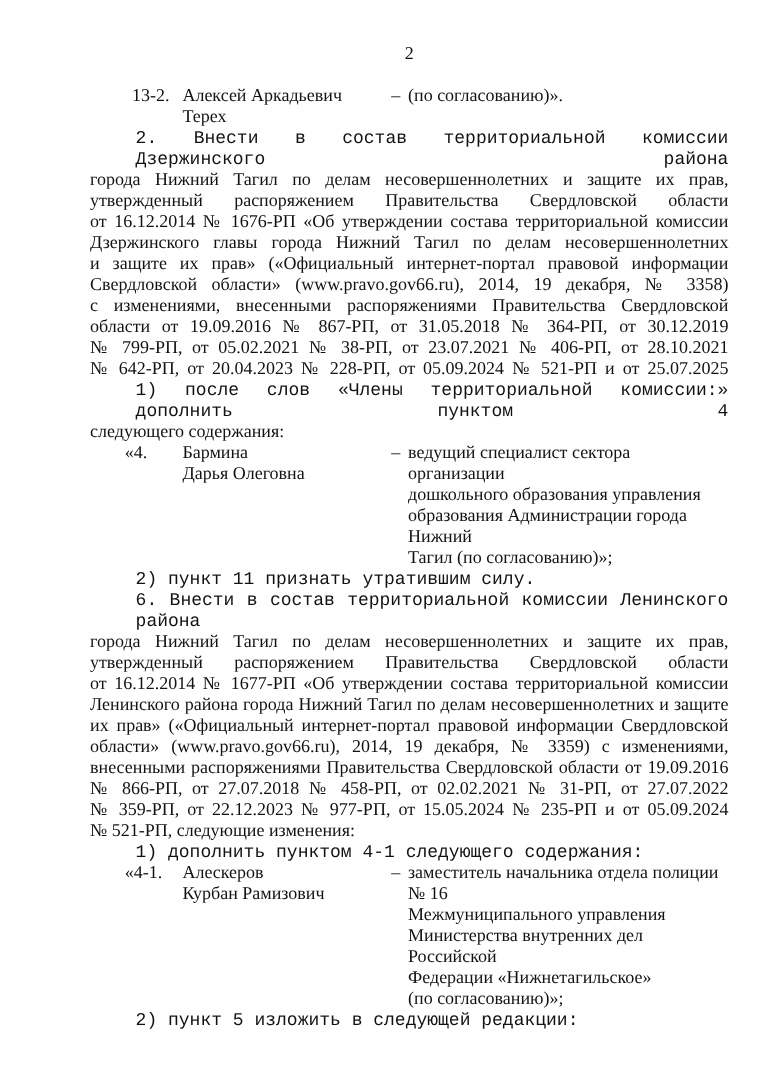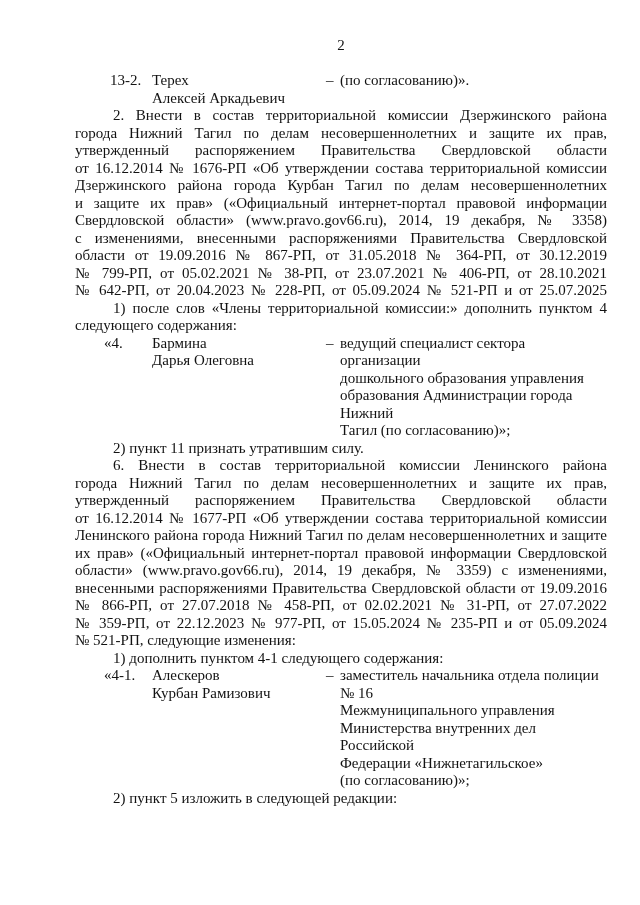--- a/index.html
+++ b/index.html
@@ -15,51 +15,51 @@
     line-height: 17.5px;
     color: #121212;
     overflow: hidden;
   }
   .pgnum { text-align: center; margin-bottom: 17.5px; }
   
   .jl { text-align: justify; text-align-last: justify; white-space: normal; }
   
   .ll { text-align: left; }
   
-  .ind { padding-left: 38px; }
+  .ind { padding-left: 38px; font-family: Liberation Mono, monospace; }
   
   .entry { display: grid; grid-template-columns: 42px 174px 14px 1fr; margin-left: 35px; }
   .entry .num.hang { margin-left: -6px; }
   .entry .cell div { text-align: left; }
 </style>
 </head>
 <body>
 
 <div class="page">
 
   <div class="pgnum">2</div>
 
   <div class="entry">
     <div class="num">13-2.</div>
     <div class="cell">
+      <div>Алексей Аркадьевич</div>
       <div>Терех</div>
-      <div>Алексей Аркадьевич</div>
     </div>
     <div class="cell">–</div>
     <div class="cell">
       <div>(по согласованию)».</div>
     </div>
   </div>
 
   <div>
     <div class="jl ind">2. Внести в состав территориальной комиссии Дзержинского района</div>
     <div class="jl">города Нижний Тагил по делам несовершеннолетних и защите их прав,</div>
     <div class="jl">утвержденный распоряжением Правительства Свердловской области</div>
     <div class="jl">от 16.12.2014 № 1676-РП «Об утверждении состава территориальной комиссии</div>
-    <div class="jl">Дзержинского района города Курбан Тагил по делам несовершеннолетних</div>
+    <div class="jl">Дзержинского главы города Нижний Тагил по делам несовершеннолетних</div>
     <div class="jl">и защите их прав» («Официальный интернет-портал правовой информации</div>
     <div class="jl">Свердловской области» (www.pravo.gov66.ru), 2014, 19 декабря, № 3358)</div>
     <div class="jl">с изменениями, внесенными распоряжениями Правительства Свердловской</div>
     <div class="jl">области от 19.09.2016 № 867-РП, от 31.05.2018 № 364-РП, от 30.12.2019</div>
     <div class="jl">№ 799-РП, от 05.02.2021 № 38-РП, от 23.07.2021 № 406-РП, от 28.10.2021</div>
     <div class="jl">№ 642-РП, от 20.04.2023 № 228-РП, от 05.09.2024 № 521-РП и от 25.07.2025</div>
   </div>
 
   <div>
     <div class="jl ind">1) после слов «Члены территориальной комиссии:» дополнить пунктом 4</div>

